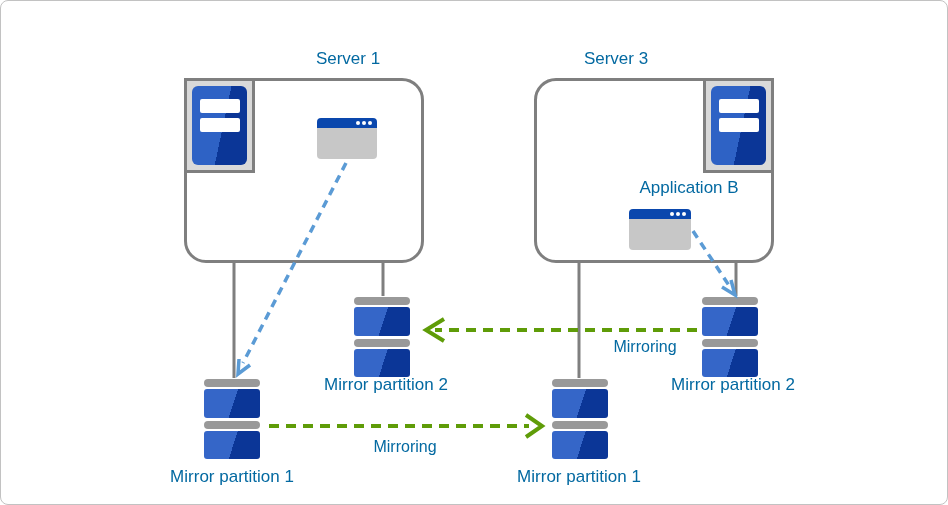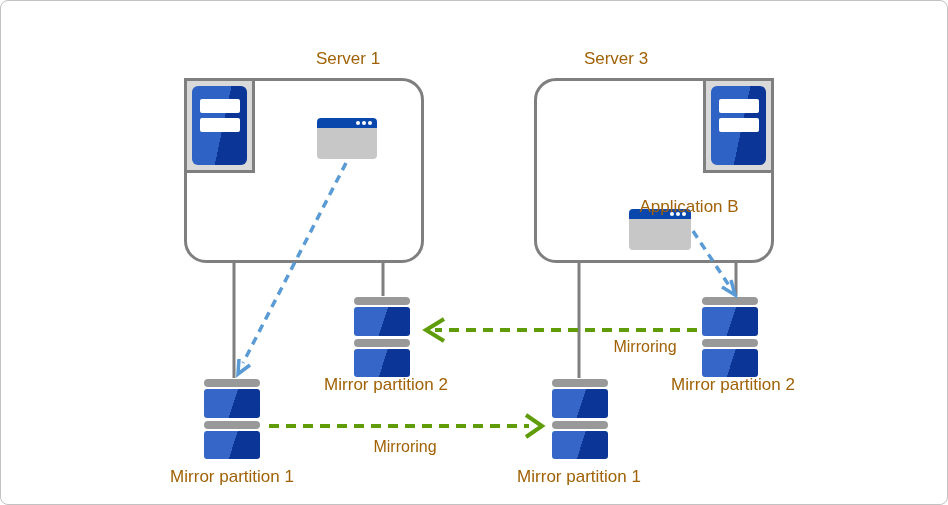--- a/index.html
+++ b/index.html
@@ -2,21 +2,21 @@
 <html><head>
 <meta charset="utf-8">
 <style>
   html,body{margin:0;padding:0;background:#fff;}
   .stage{
     position:relative;width:948px;height:505px;background:#ffffff;
     border:1px solid #c2c2c2;border-radius:8px;box-sizing:border-box;
     font-family:"Liberation Sans", sans-serif;color:#111;overflow:hidden;
   }
   .label{position:absolute;transform:translateX(-50%);white-space:nowrap;
-    font-size:17px;line-height:20px;color:#a16207;}
+    font-size:17px;line-height:20px;color:#0369a1;}
   .server-box{position:absolute;width:240px;height:185px;background:#fff;
     border:3px solid #7f7f7f;border-radius:22px;box-sizing:border-box;z-index:1;}
   .server-icon{position:absolute;width:71px;height:95px;background:#d9d9d9;
     border:3px solid #7f7f7f;box-sizing:border-box;z-index:2;}
   .tower{position:absolute;left:5px;top:5px;width:55px;height:79px;border-radius:6px;
     background:linear-gradient(102deg,#2e62c5 55%,#0b3697 55%);}
   .tower .bar{position:absolute;left:8px;width:40px;height:14px;background:#fff;border-radius:2px;}
   .tower .bar.b1{top:13px;}
   .tower .bar.b2{top:32px;}
   .window-icon{position:absolute;z-index:2;}
@@ -54,21 +54,21 @@
   </div>
 
   <div class="label z" style="left:615px;top:48px;">Server 3</div>
   <div class="server-box" style="left:533px;top:77px;"></div>
   <div class="server-icon" style="left:702px;top:77px;">
     <div class="tower">
       <div class="bar b1"></div>
         <div class="bar b2"></div>
     </div>
   </div>
-  <div class="label z" style="left:688px;top:196px;">Application B</div>
+  <div class="label z" style="left:688px;top:177px;">Application B</div>
   <div class="window-icon" style="left:628px;top:208px;width:62px;">
     <div class="titlebar">
       <span class="dot" style="right:17px;"></span>
       <span class="dot" style="right:11px;"></span>
       <span class="dot" style="right:5px;"></span>
     </div>
     <div class="winbody"></div>
   </div>
 
   <div class="disk" style="left:203px;top:378px;">

